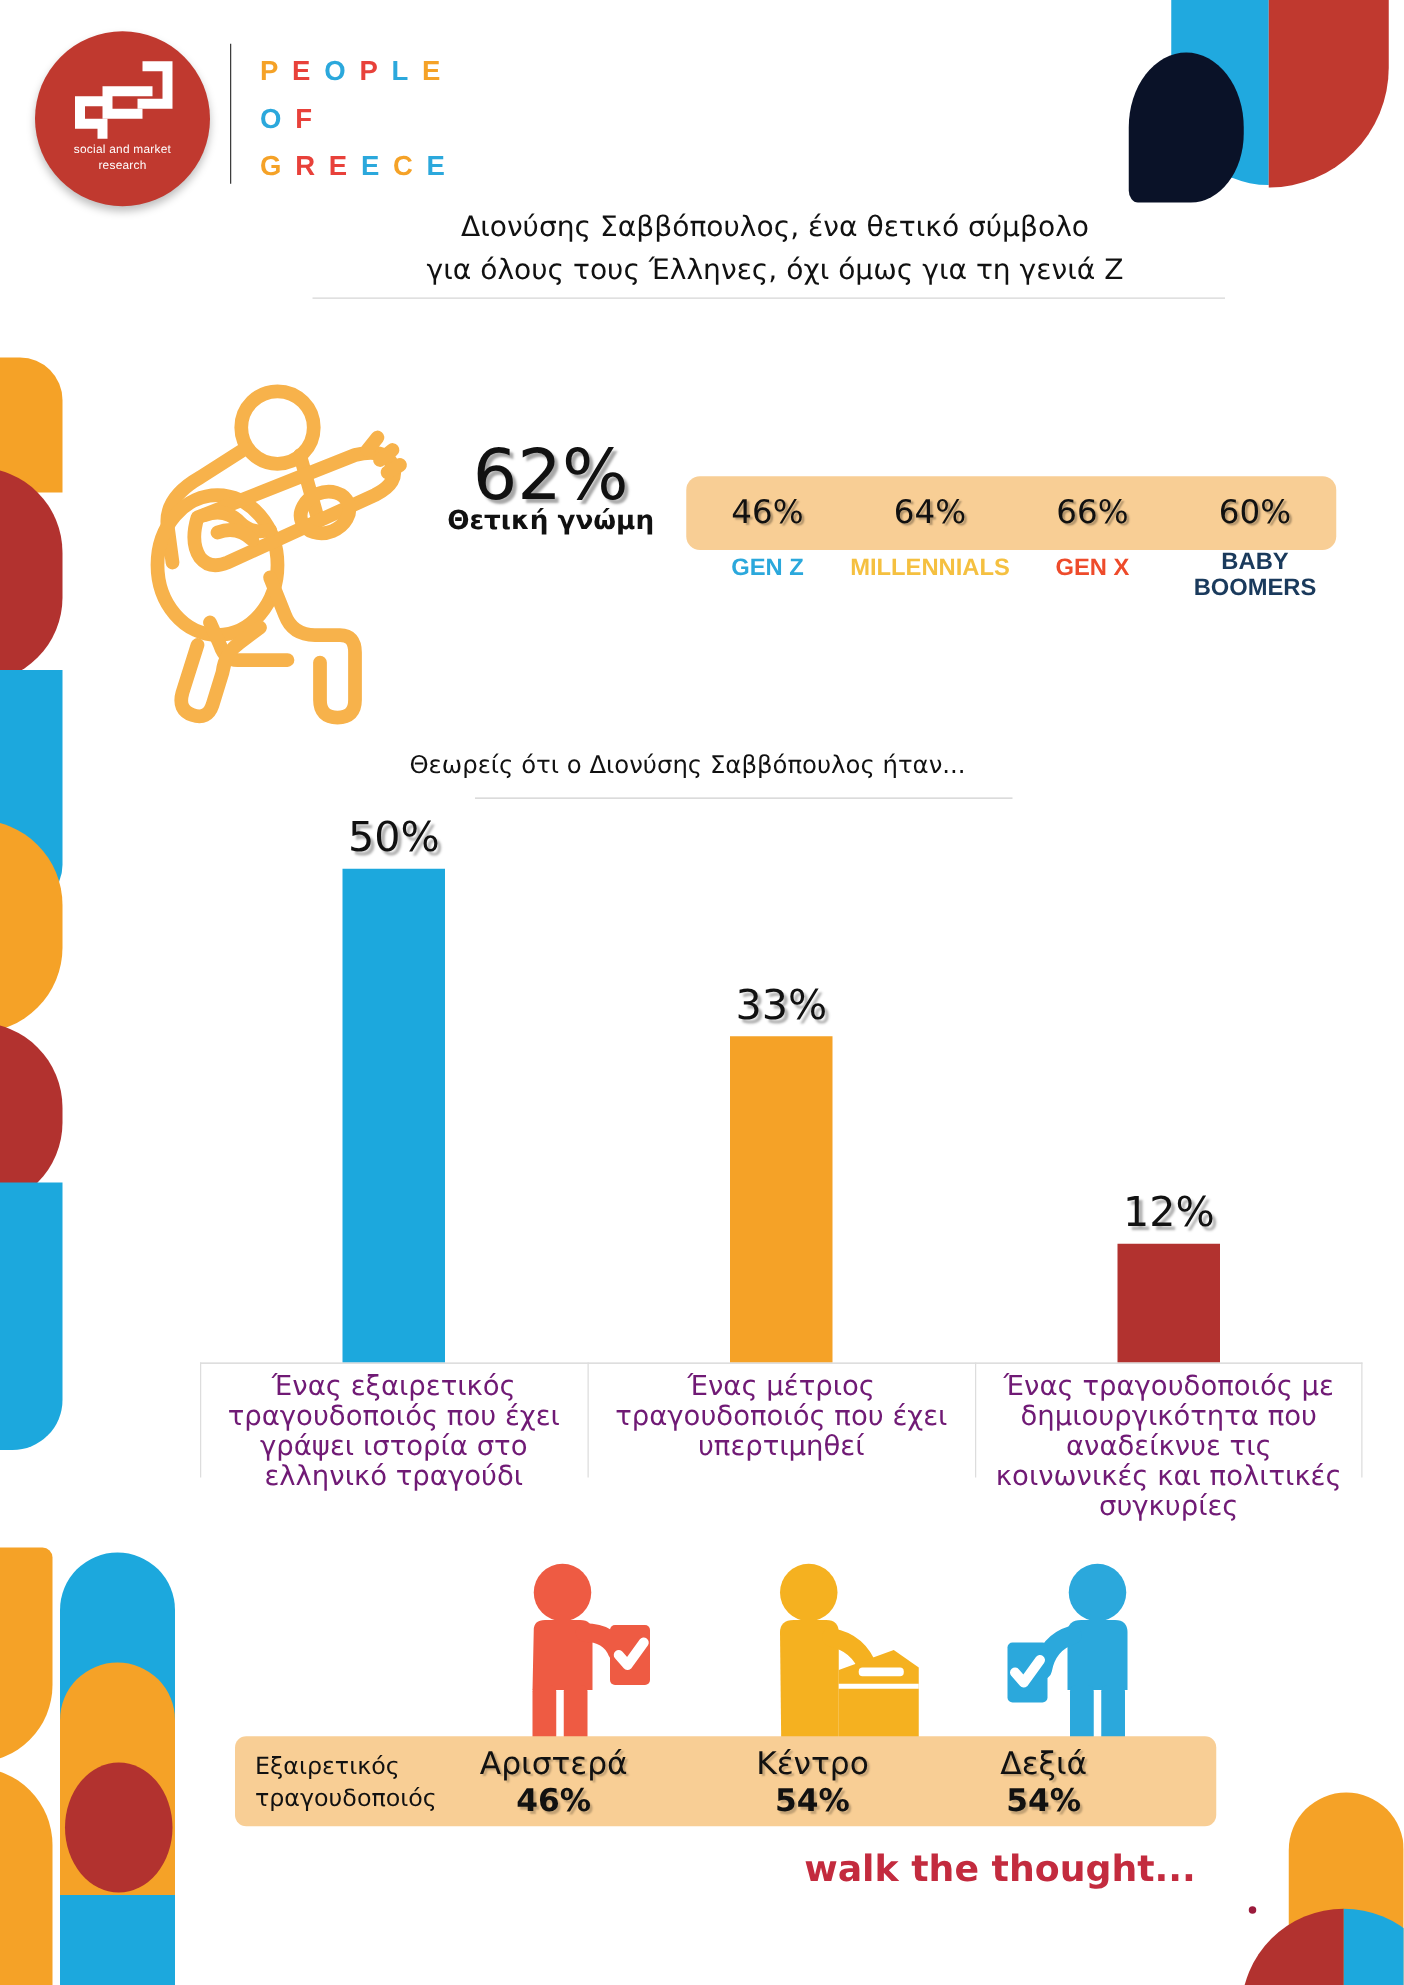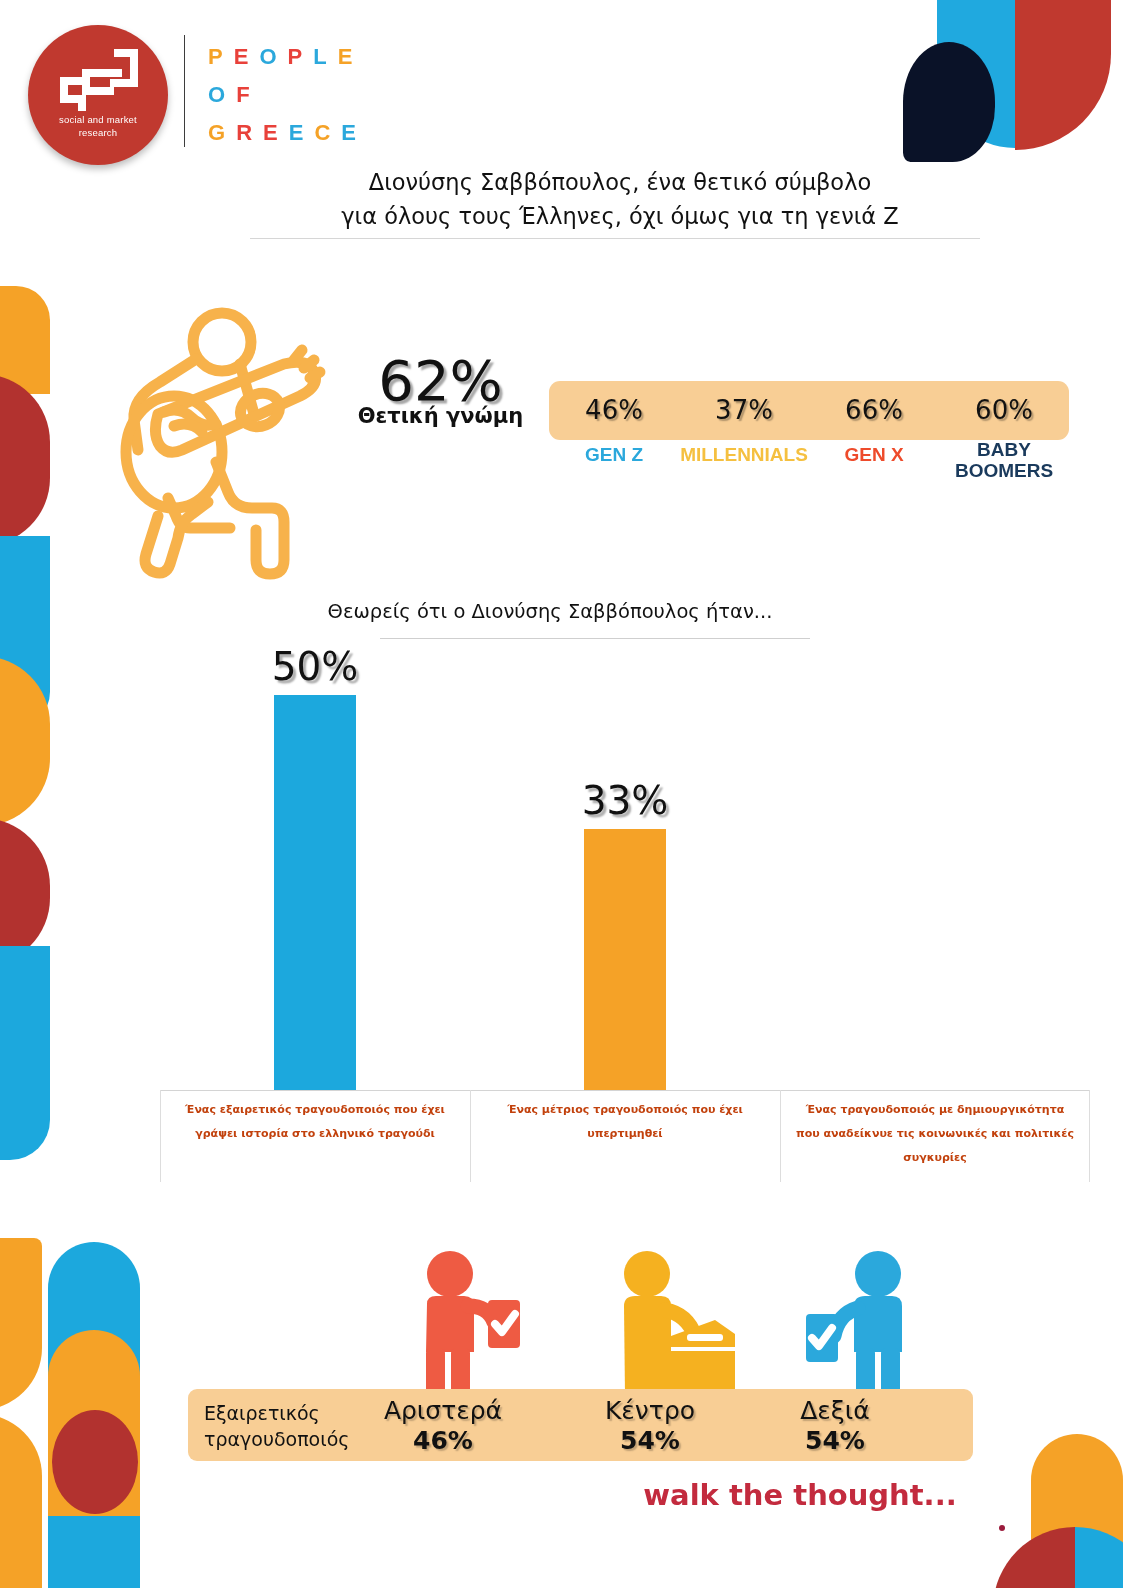--- a/index.html
+++ b/index.html
@@ -232,21 +232,21 @@
     height: 435px;
   }
   .bar {
     position: absolute; bottom: 0; left: 50%;
     transform: translateX(-50%);
     width: 82px;
   }
   .bar-label {
     position: absolute; left: 50%;
     transform: translateX(-50%);
-    font-size: 39px;
+    font-size: 33px;
     color: #111;
     white-space: nowrap;
     font-family: "DejaVu Sans", sans-serif;
     text-shadow: 3px 3px 2px rgba(0,0,0,0.32);
   }
   .axis {
     position: absolute; left: 160px; top: 1090px;
     width: 930px; height: 1px;
     background: #d4d4d4;
   }
@@ -256,26 +256,25 @@
     background: #dddddd;
   }
   .cat-labels {
     position: absolute; left: 160px; top: 1098px;
     width: 930px;
     display: flex;
   }
   .cat {
     flex: 1;
     text-align: center;
-    font-size: 11px;
+    font-size: 22px;
     line-height: 24px;
-    color: #c2410c;
+    color: #701a75;
     padding: 0 14px;
     font-family: "DejaVu Sans", sans-serif;
-    font-weight: bold;
   }
 
   
   .figures {
     position: absolute; left: 180px; top: 1248px;
     width: 820px; height: 150px;
   }
   .fig { position: absolute; bottom: 0; }
 
   .bottom-band {
@@ -397,21 +396,21 @@
   <div class="big-pct">62%</div>
   <div class="big-pct-label">Θετική γνώμη</div>
 
   <div class="gen-band"></div>
   <div class="gen-grid">
     <div class="gen-cell">
       <div class="gen-val">46%</div>
       <div class="gen-name" style="color:#2BA8DC">GEN Z</div>
     </div>
     <div class="gen-cell">
-      <div class="gen-val">37%</div>
+      <div class="gen-val">64%</div>
       <div class="gen-name" style="color:#F5C040">MILLENNIALS</div>
     </div>
     <div class="gen-cell">
       <div class="gen-val">66%</div>
       <div class="gen-name" style="color:#EE4B2B">GEN X</div>
     </div>
     <div class="gen-cell">
       <div class="gen-val">60%</div>
       <div class="gen-name" style="color:#1A3A5C;white-space:pre-line;top:58px;">BABY
 BOOMERS</div>
@@ -424,20 +423,24 @@
   <div class="chart">
     <div class="plot">
       <div class="bar-col" style="left:0px;width:310px;">
         <div class="bar" id="bar0" style="background: rgb(28, 168, 221); height: 395px;"></div>
         <div class="bar-label" id="lab0" style="bottom: 401px;">50%</div>
       </div>
       <div class="bar-col" style="left:310px;width:310px;">
         <div class="bar" id="bar1" style="background: rgb(245, 162, 39); height: 261px;"></div>
         <div class="bar-label" id="lab1" style="bottom: 267px;">33%</div>
       </div>
+      <div class="bar-col" style="left:620px;width:310px;">
+        <div class="bar" id="bar2" style="background: rgb(178, 50, 47); height: 95px;"></div>
+        <div class="bar-label" id="lab2" style="bottom: 101px;">12%</div>
+      </div>
     </div>
   </div>
   <div class="axis"></div>
   <div class="tick" style="left:160px;"></div>
   <div class="tick" style="left:470px;"></div>
   <div class="tick" style="left:780px;"></div>
   <div class="tick" style="left:1089px;"></div>
 
   <div class="cat-labels">
     <div class="cat">Ένας εξαιρετικός τραγουδοποιός που έχει γράψει ιστορία στο ελληνικό τραγούδι</div>

